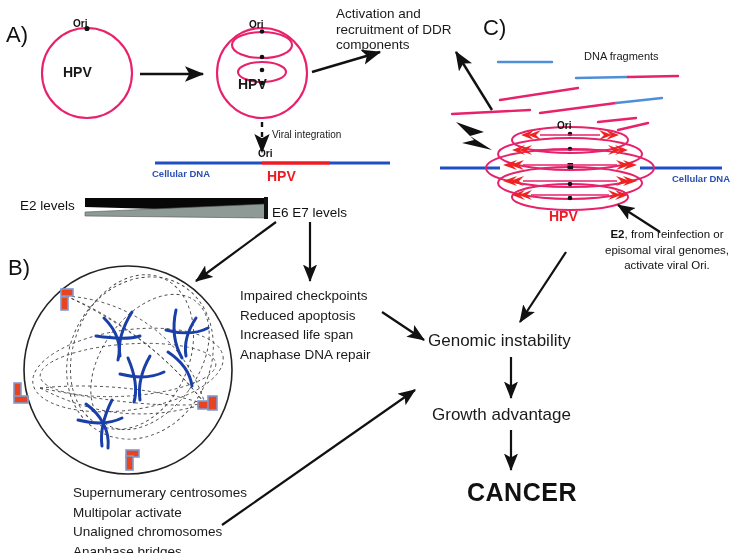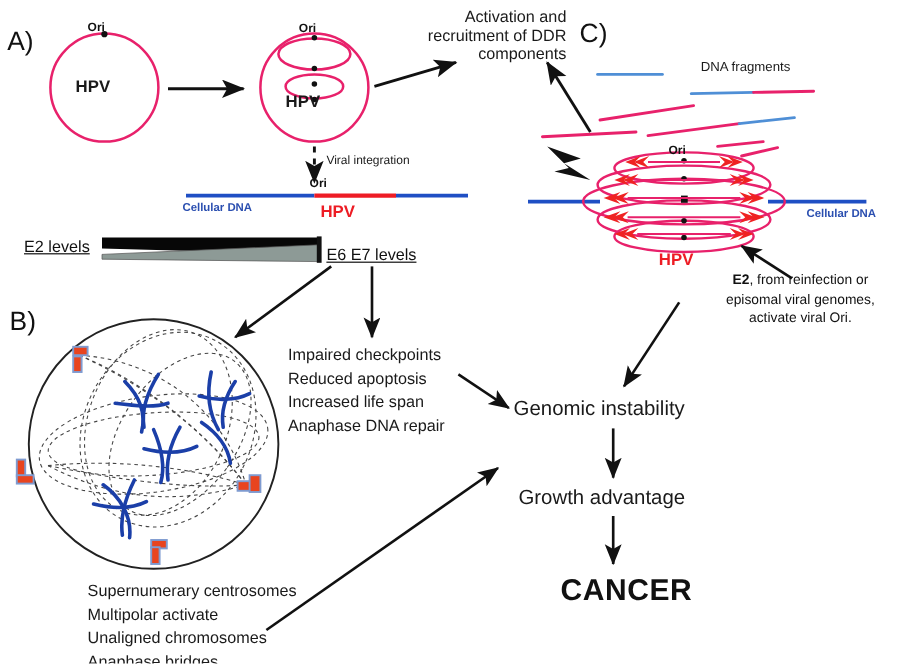--- a/index.html
+++ b/index.html
@@ -8,25 +8,25 @@
   #stage{position:absolute;left:0;top:0;width:750px;height:553px;}
   #stage svg{position:absolute;left:0;top:0;}
   .lbl{position:absolute;white-space:nowrap;line-height:1.15;}
   .panel-letter{font-size:22px;color:#111;}
   .hpv-red{color:#ed1c24;font-weight:bold;}
   .cell-blue{color:#2b4fb0;font-weight:bold;font-size:9.5px;}
   .ori{font-size:10px;font-weight:bold;color:#111;}
   .body-txt{font-size:13.5px;color:#1a1a1a;}
   .big-txt{font-size:17px;color:#1a1a1a;}
   .cancer-txt{font-size:25px;font-weight:bold;color:#111;letter-spacing:.5px;}
-  .levels-txt{font-size:13.5px;color:#111;text-decoration:underline;}
+  .levels-txt{font-size:13.5px;color:#111;}
   .dnafrag{font-size:11px;color:#1a1a1a;}
   .e2note{font-size:11.5px;color:#111;line-height:1.35;text-align:center;}
   .e2note b{font-weight:bold;}
-  .ctr{text-align:right;}
+  .ctr{text-align:left;}
 </style>
 </head>
 <body>
 
 <div id="stage">
 
   <svg width="750" height="553" viewBox="0 0 750 553">
     <defs>
       <marker id="ahB" markerWidth="9" markerHeight="9" refX="7.5" refY="3.2" orient="auto">
         <path d="M0,0 L8,3.2 L0,6.4 L1.8,3.2 Z" fill="#111"></path>

